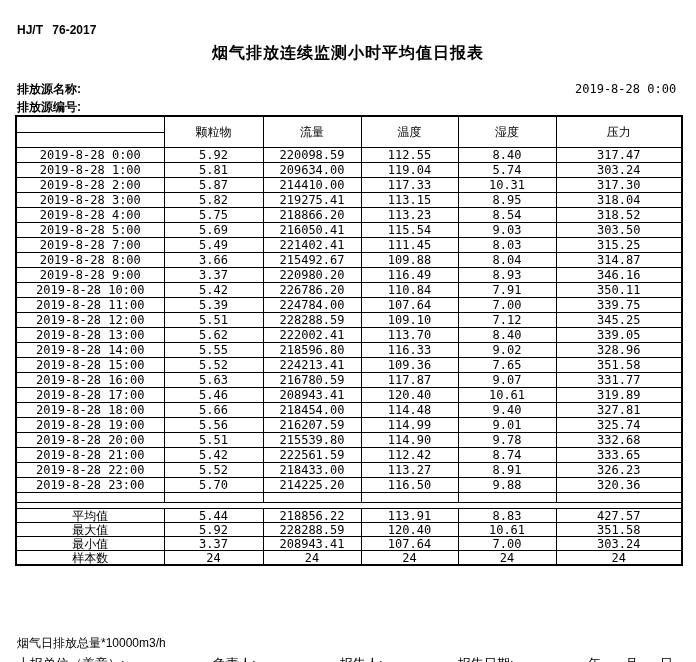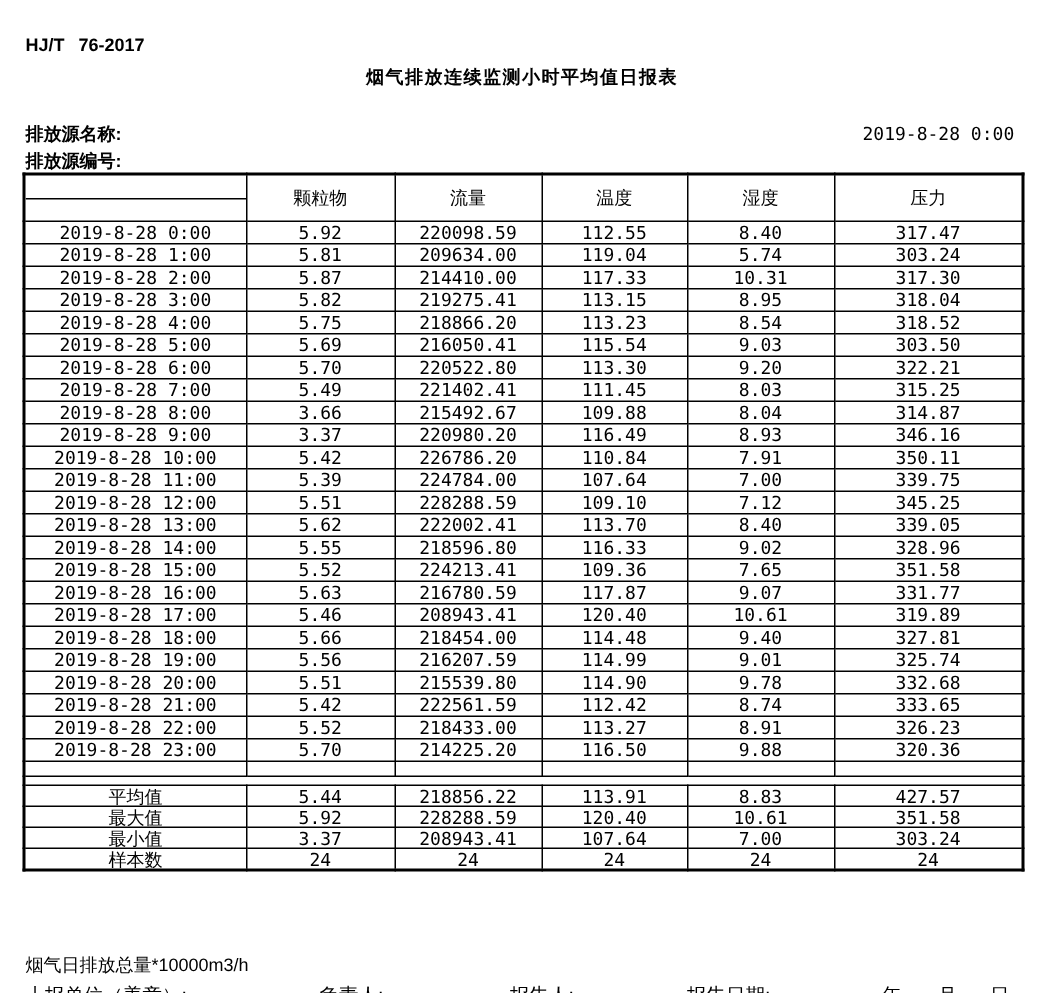--- a/index.html
+++ b/index.html
@@ -4,21 +4,21 @@
 <style>
   html,body{margin:0;padding:0;}
   body{
     width:696px;height:662px;background:#ffffff;color:#000;
     font-family:"Liberation Sans",sans-serif;font-size:12px;
     position:relative;overflow:hidden;
   }
   .mono{font-family:"DejaVu Sans Mono",monospace;}
   .abs{position:absolute;white-space:nowrap;margin-top:15px;}
   #standard{left:17px;top:8px;font-weight:bold;font-size:12px;word-spacing:6px;}
-  #title{left:0;top:28px;width:100%;text-align:center;font-weight:bold;font-size:12px;letter-spacing:1px;}
+  #title{left:0;top:28px;width:100%;text-align:center;font-weight:bold;font-size:16px;letter-spacing:1px;}
   #source-name{left:17px;top:66px;font-weight:bold;}
   #source-code{left:17px;top:84px;font-weight:bold;}
   #report-datetime{left:575px;top:67px;font-size:12px;}
 
   table#report-table{
     position:absolute;left:15px;top:115px;width:666px;
     border-collapse:collapse;table-layout:fixed;
     border:2px solid #000;
   }
   #report-table td{
@@ -124,28 +124,20 @@
       </tr>
       <tr class="data-row">
         <td>2019-8-28 5:00</td>
         <td>5.69</td>
         <td>216050.41</td>
         <td>115.54</td>
         <td>9.03</td>
         <td>303.50</td>
       </tr>
       <tr class="data-row">
-        <td>2019-8-28 6:00</td>
-        <td>5.70</td>
-        <td>220522.80</td>
-        <td>113.30</td>
-        <td>9.20</td>
-        <td>322.21</td>
-      </tr>
-      <tr class="data-row">
         <td>2019-8-28 7:00</td>
         <td>5.49</td>
         <td>221402.41</td>
         <td>111.45</td>
         <td>8.03</td>
         <td>315.25</td>
       </tr>
       <tr class="data-row">
         <td>2019-8-28 8:00</td>
         <td>3.66</td>

